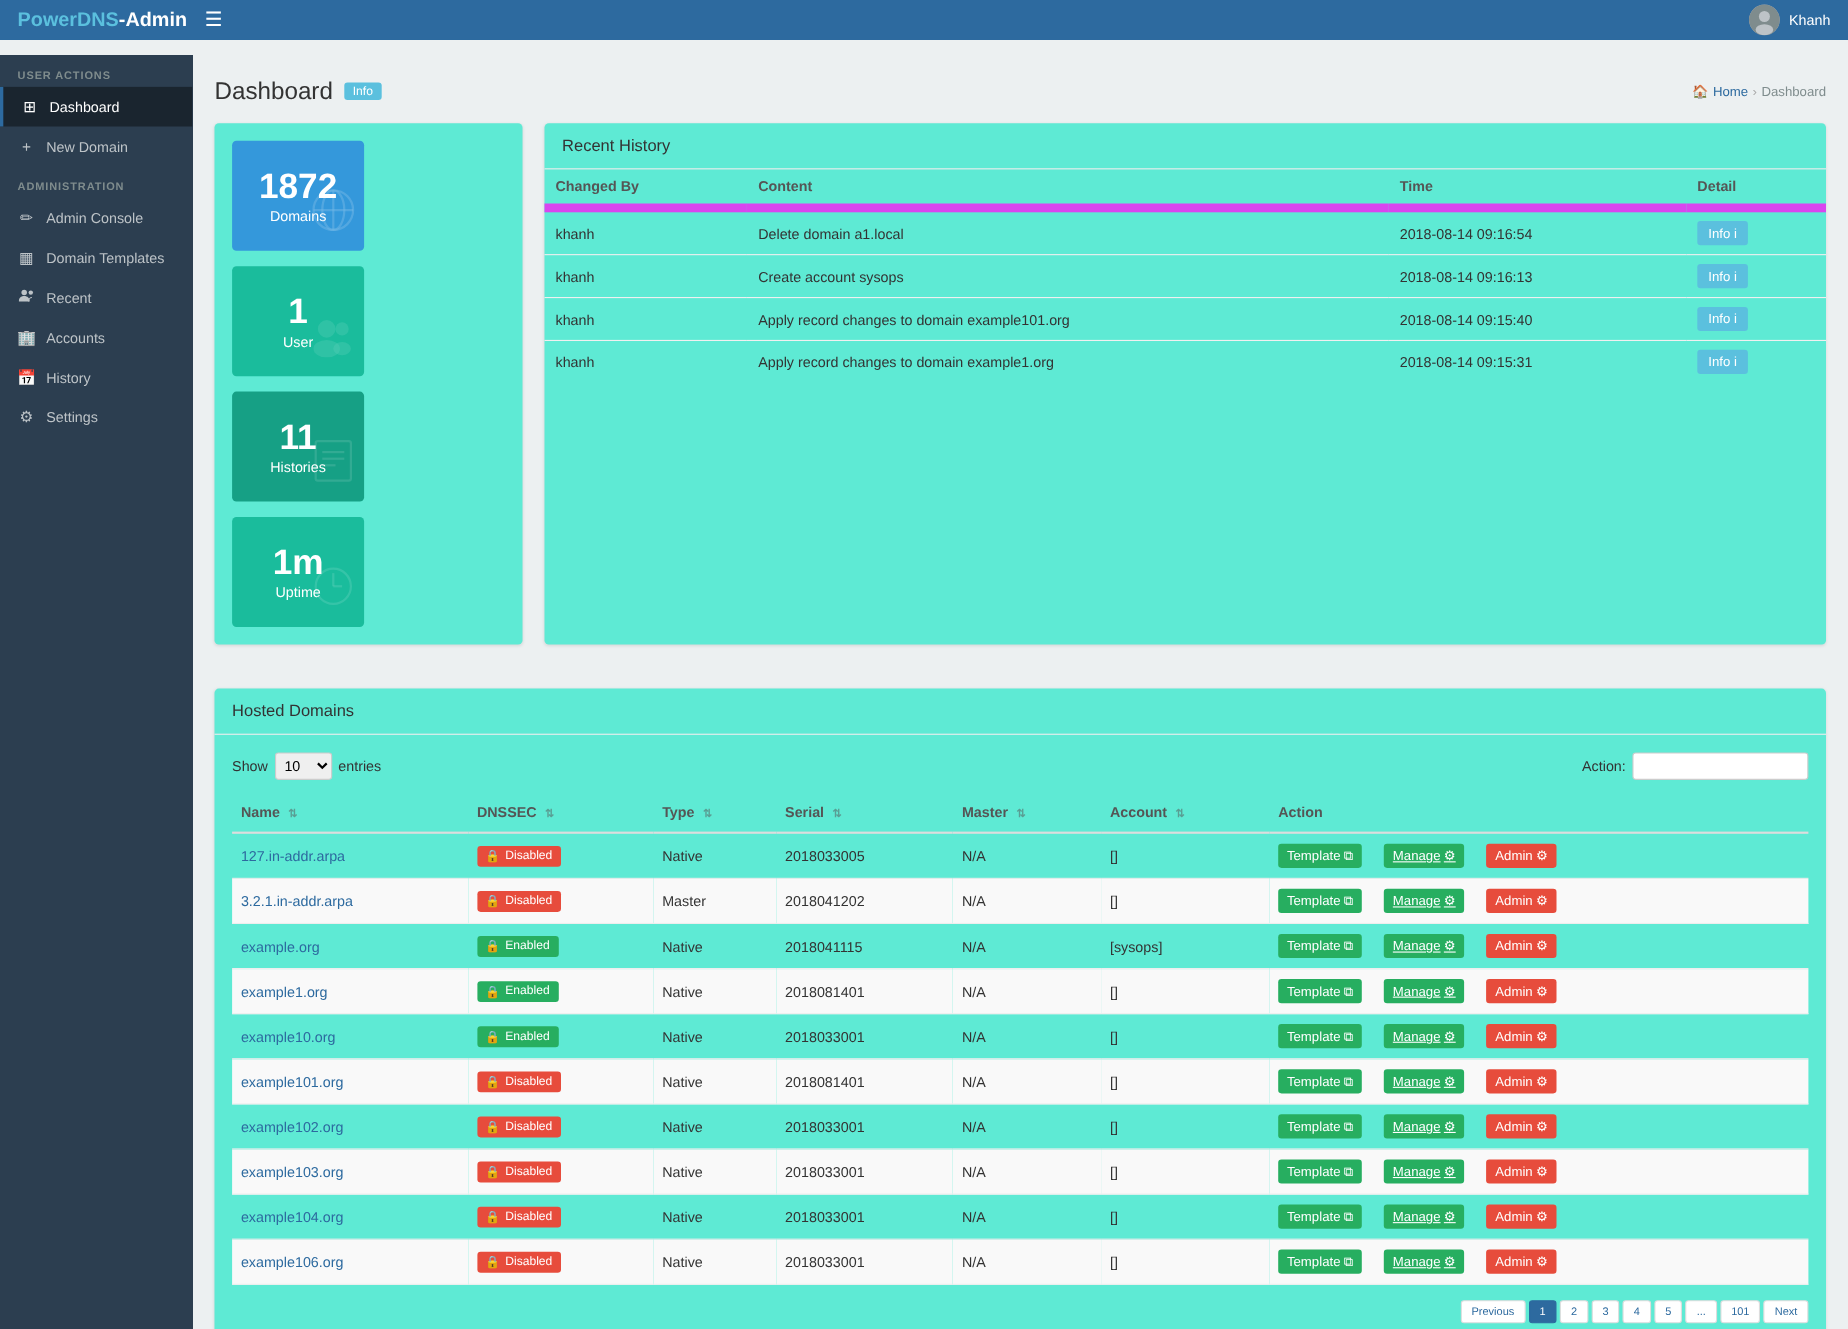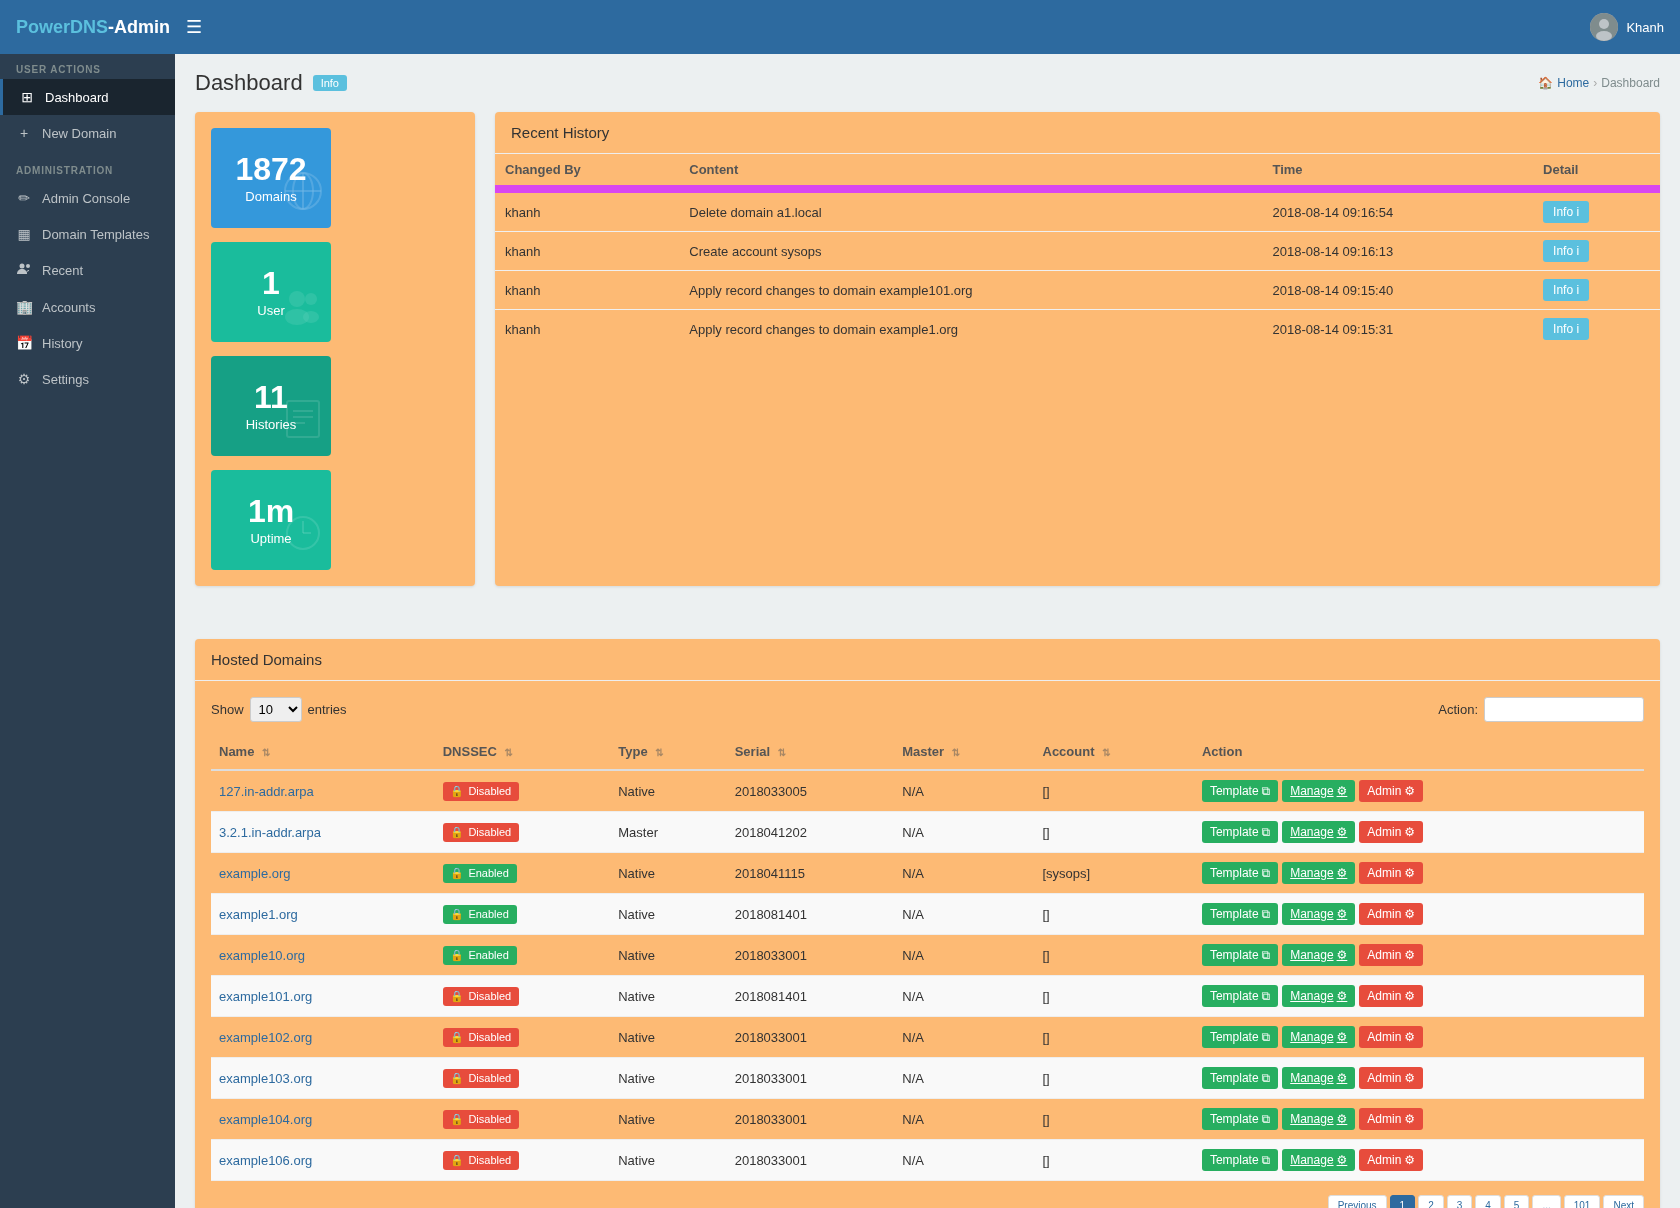--- a/index.html
+++ b/index.html
@@ -1,21 +1,21 @@
 <!DOCTYPE html>
 <html><head>
   <meta charset="utf-8">
   <style>
     * { box-sizing: border-box; margin: 0; padding: 0; }
     body { font-family: 'Segoe UI', Arial, sans-serif; font-size: 13px; background: #ecf0f1; color: #333; display: flex; flex-direction: column; min-height: 100vh; }
 
     
     .navbar {
       background: #2d6a9f;
-      height: 54px;
+      height: 36px;
       display: flex;
       align-items: center;
       padding: 0 16px;
       justify-content: space-between;
       position: fixed;
       top: 0; left: 0; right: 0;
       z-index: 100;
       gap: 44px;
     }
     .navbar-brand {
@@ -169,24 +169,24 @@
       font-size: 36px;
       opacity: 0.3;
     }
     .card-blue { background: #3498db; }
     .card-green { background: #1abc9c; }
     .card-history { background: #16a085; }
     .card-uptime { background: #1abc9c; }
 
     
     .panel {
-      background: #fdba74;
+      background: #5eead4;
       border-radius: 4px;
       box-shadow: 0 1px 3px rgba(0,0,0,0.1);
-      margin-bottom: 33px;
+      margin-bottom: 20px;
     }
     .panel-body { padding: 16px; }
     .panel-heading {
       padding: 12px 16px;
       border-bottom: 1px solid #eee;
       font-size: 15px;
       font-weight: 500;
       color: #333;
     }
 
@@ -305,21 +305,21 @@
       padding: 3px 8px;
       border-radius: 3px;
       font-size: 11px;
       font-weight: 500;
     }
     .badge-disabled { background: #e74c3c; color: #fff; }
     .badge-enabled { background: #27ae60; color: #fff; }
 
     .action-btns {
       display: flex;
-      gap: 4px;
+      gap: 20px;
       align-items: flex-end;
     }
     .btn-template {
       background: #27ae60;
       color: #fff;
       border: none;
       padding: 4px 8px;
       border-radius: 3px;
       cursor: pointer;
       font-size: 12px;

